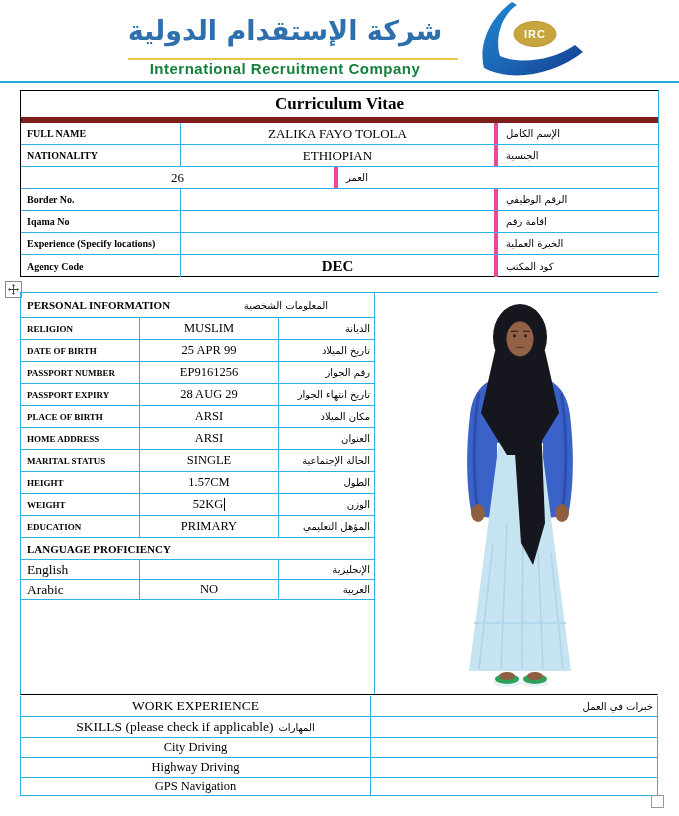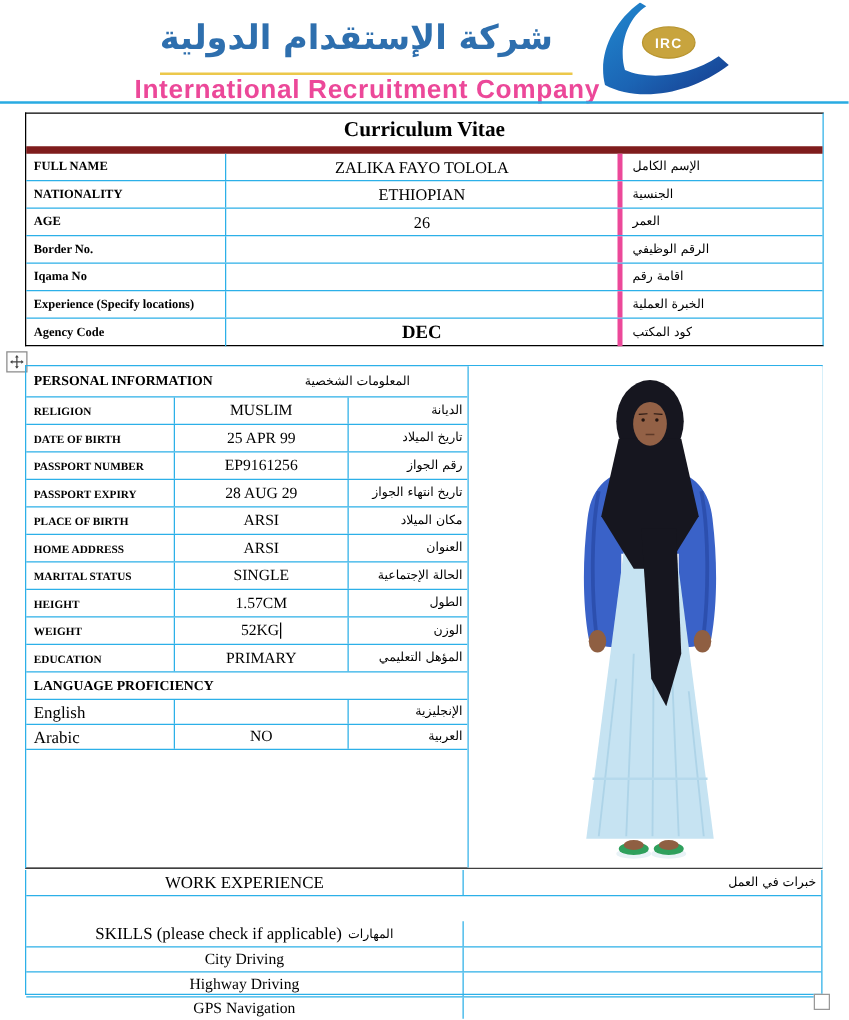--- a/index.html
+++ b/index.html
@@ -4,23 +4,23 @@
 <style>
   html,body{margin:0;padding:0;}
   body{width:679px;height:816px;background:#ffffff;position:relative;overflow:hidden;
        font-family:"Liberation Serif",serif;color:#000;}
   .abs{position:absolute;}
   
   .hdr-ar{top:12px;left:90px;width:390px;text-align:center;
           font-family:"DejaVu Sans",sans-serif;font-weight:bold;font-size:27px;
           color:#2e6fae;line-height:1.4;}
   .hdr-underline{top:58px;left:128px;width:330px;height:2px;background:#ecc84a;}
-  .hdr-en{top:60px;left:90px;width:390px;text-align:right;
-          font-family:"Liberation Sans",sans-serif;font-weight:bold;font-size:21px;
-          letter-spacing:0.5px;color:#ec4899;}
+  .hdr-en{top:60px;left:90px;width:390px;text-align:center;
+          font-family:"Liberation Sans",sans-serif;font-weight:bold;font-size:15px;
+          letter-spacing:0.5px;color:#15803d;}
   .cyan-rule{top:81px;left:0;width:679px;height:2px;background:#29abe2;}
   .logo{top:2px;left:470px;width:115px;height:78px;}
   
   .cell{display:flex;align-items:center;box-sizing:border-box;}
   .ar{font-family:"DejaVu Sans",sans-serif;}
   
   .t1{top:90px;left:20px;width:639px;height:187px;box-sizing:border-box;
       border:1px solid #000;border-right:1px solid #2cb0e8;}
   .t1-title{height:32px;border-bottom:6px solid #7f1d1d;display:flex;align-items:center;
             justify-content:center;font-weight:bold;font-size:17px;box-sizing:border-box;}
@@ -49,21 +49,21 @@
   .lang-c1{width:119px;padding-left:6px;font-size:13.5px;border-right:1px solid #2cb0e8;}
   .photo-cell{position:absolute;left:353px;top:0;width:283px;height:401px;
               border-left:1px solid #2cb0e8;background:#fff;}
   .caret{display:inline-block;width:1px;height:13px;background:#000;margin-left:1px;
          vertical-align:-2px;}
   
   .t3{top:696px;left:20px;width:638px;height:100px;box-sizing:border-box;
       border:1px solid #2cb0e8;border-top:none;}
   .t3-row{display:flex;border-bottom:1px solid #2cb0e8;box-sizing:border-box;}
   .t3-we{height:21px;}
-  .t3-sk{height:21px;margin-top:20px;}
+  .t3-sk{height:21px;}
   .t3-skill{height:20px;}
   .t3-skill:last-child{height:17px;border-bottom:none;}
   .t3-left{width:350px;justify-content:center;font-size:13.5px;
            border-right:1px solid #2cb0e8;}
   .t3-right-ar{flex:1;justify-content:flex-end;padding-right:4px;font-size:10px;}
   .t3-right-c{flex:1;justify-content:center;font-size:13.5px;}
   .t3-left .ar{font-size:10px;margin-left:5px;}
   .t3-skill .t3-left{font-size:12.5px;}
   
   .move-handle{top:281px;left:5px;width:15px;height:15px;border:1px solid #8a8a8a;
@@ -99,21 +99,20 @@
     <div class="cell t1-c1">FULL NAME</div>
     <div class="cell t1-c2">ZALIKA FAYO TOLOLA</div>
     <div class="cell t1-c3 ar">الإسم الكامل</div>
   </div>
   <div class="t1-row">
     <div class="cell t1-c1">NATIONALITY</div>
     <div class="cell t1-c2">ETHIOPIAN</div>
     <div class="cell t1-c3 ar">الجنسية</div>
   </div>
   <div class="t1-row">
-    <div class="cell t1-c1">AGE</div>
     <div class="cell t1-c2">26</div>
     <div class="cell t1-c3 ar">العمر</div>
   </div>
   <div class="t1-row">
     <div class="cell t1-c1">Border No.</div>
     <div class="cell t1-c2"></div>
     <div class="cell t1-c3 ar">الرقم الوظيفي</div>
   </div>
   <div class="t1-row">
     <div class="cell t1-c1">Iqama No</div>

